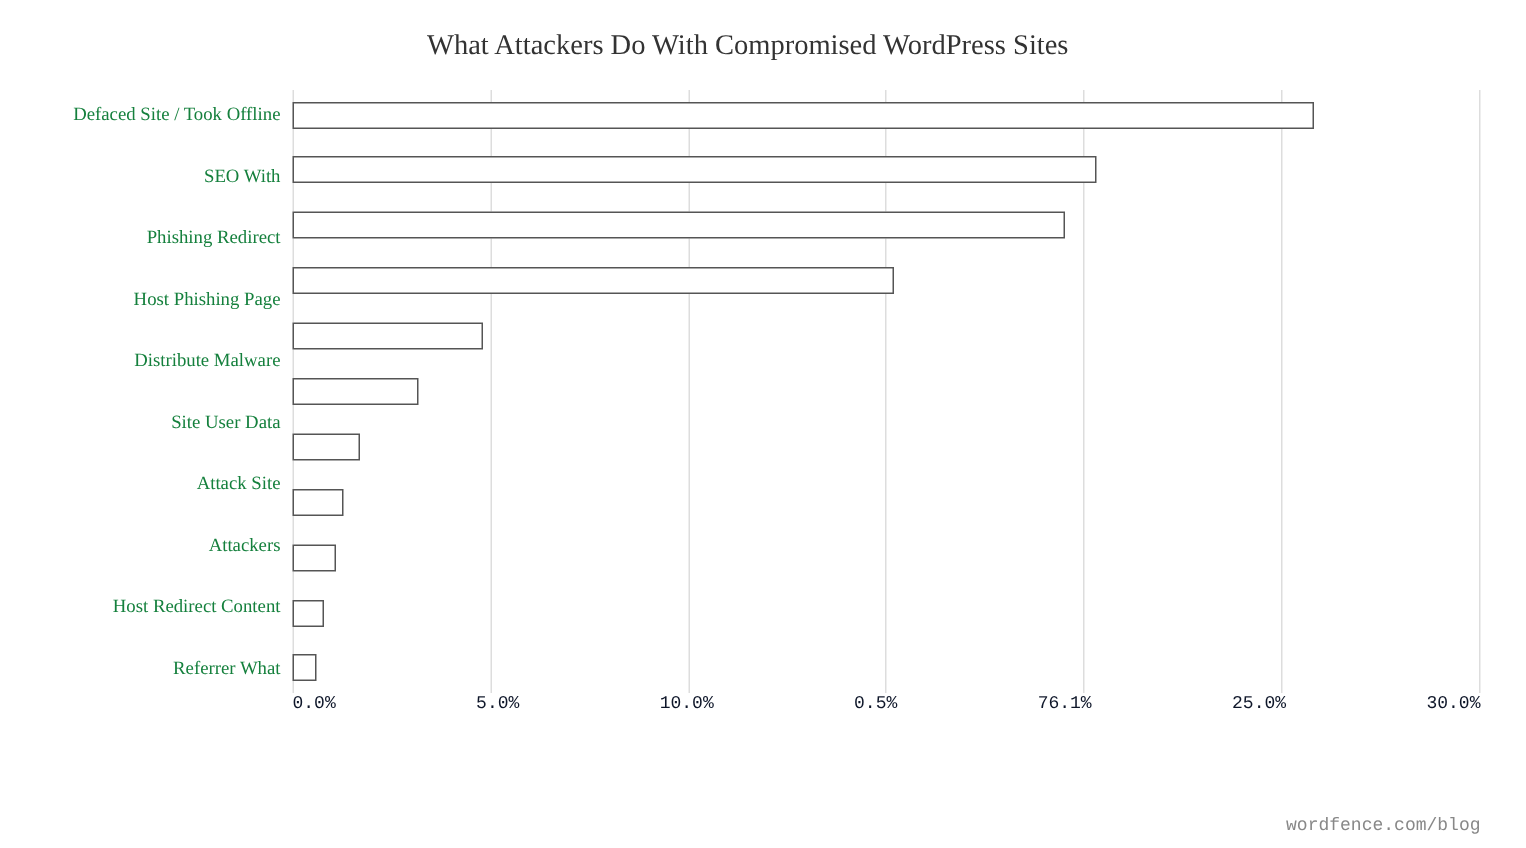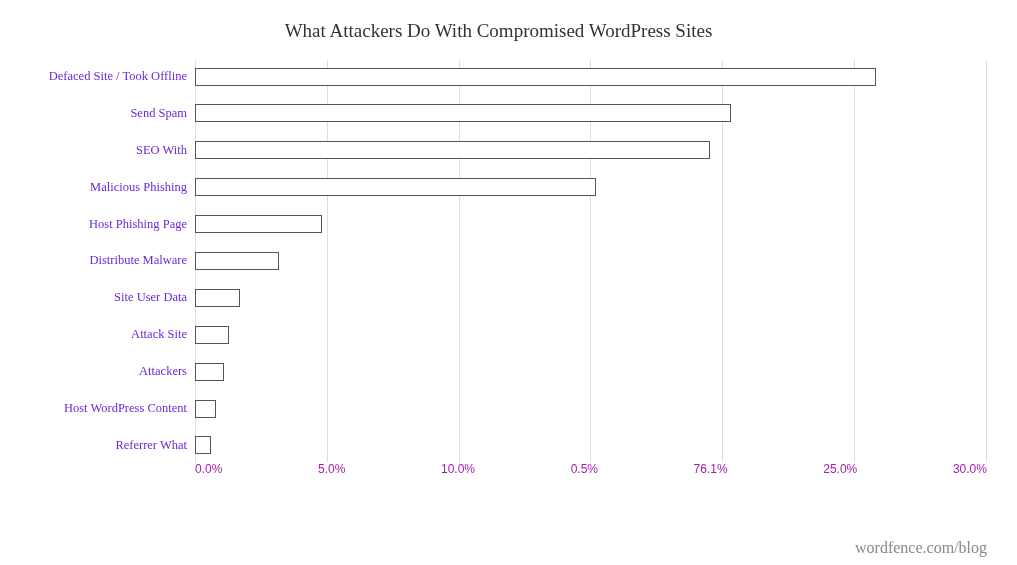--- a/index.html
+++ b/index.html
@@ -35,21 +35,21 @@
     .y-labels {
       display: flex;
       flex-direction: column;
       width: 185px;
       flex-shrink: 0;
       justify-content: space-between;
       padding-bottom: 28px;
     }
     .y-label {
       font-size: 12.5px;
-      color: #6d28d9;
+      color: #15803d;
       text-align: right;
       padding-right: 8px;
       height: 33px;
       display: flex;
       align-items: center;
       justify-content: flex-end;
       font-family: Georgia, serif;
     }
     .bars-and-grid {
       flex: 1;
@@ -102,50 +102,49 @@
       bottom: 0;
       left: 0;
       right: 0;
       height: 28px;
       display: flex;
       flex-direction: row;
       justify-content: space-between;
     }
     .x-label {
       font-size: 12px;
-      color: #a21caf;
-      font-family: Liberation Sans, sans-serif;
+      color: #0f172a;
+      font-family: Liberation Mono, monospace;
       text-align: right;
     }
     .watermark {
       position: absolute;
       bottom: 8px;
       right: 30px;
-      font-size: 16px;
+      font-size: 12px;
       color: #888;
-      font-family: Liberation Serif, serif;
+      font-family: Liberation Mono, monospace;
     }
   </style>
 </head>
 <body>
 
 <div class="chart-container">
   <div class="chart-title">What Attackers Do With Compromised WordPress Sites</div>
   <div class="chart-area">
     <div class="y-labels" id="y-labels-container">
         <div class="y-label">Defaced Site / Took Offline</div>
-        <div class="y-label">Send Spam</div>
         <div class="y-label">SEO With</div>
-        <div class="y-label">Malicious Phishing</div>
+        <div class="y-label">Phishing Redirect</div>
         <div class="y-label">Host Phishing Page</div>
         <div class="y-label">Distribute Malware</div>
         <div class="y-label">Site User Data</div>
         <div class="y-label">Attack Site</div>
         <div class="y-label">Attackers</div>
-        <div class="y-label">Host WordPress Content</div>
+        <div class="y-label">Host Redirect Content</div>
         <div class="y-label">Referrer What</div>
       </div>
     <div class="bars-and-grid">
       <div class="grid-and-bars">
         <div class="grid-lines" id="grid-lines-container">
             <div class="grid-line"></div>
             <div class="grid-line"></div>
             <div class="grid-line"></div>
             <div class="grid-line"></div>
             <div class="grid-line"></div>

